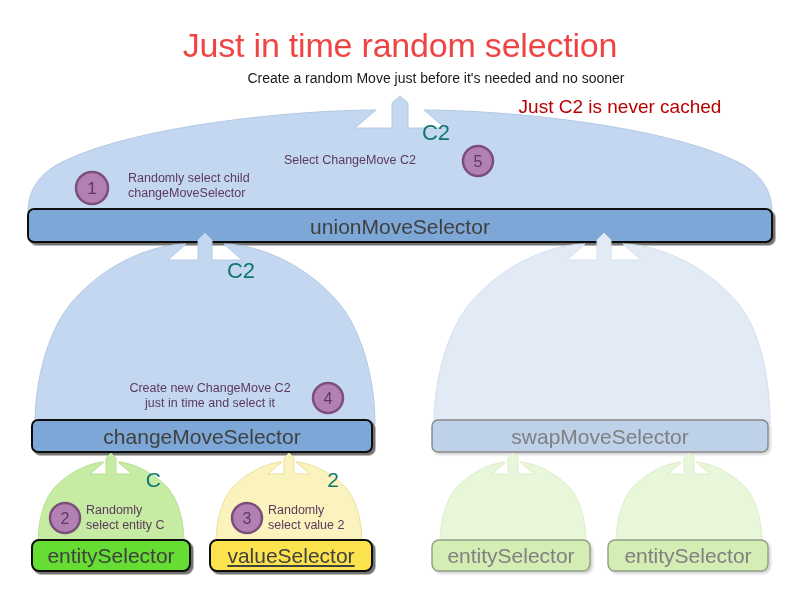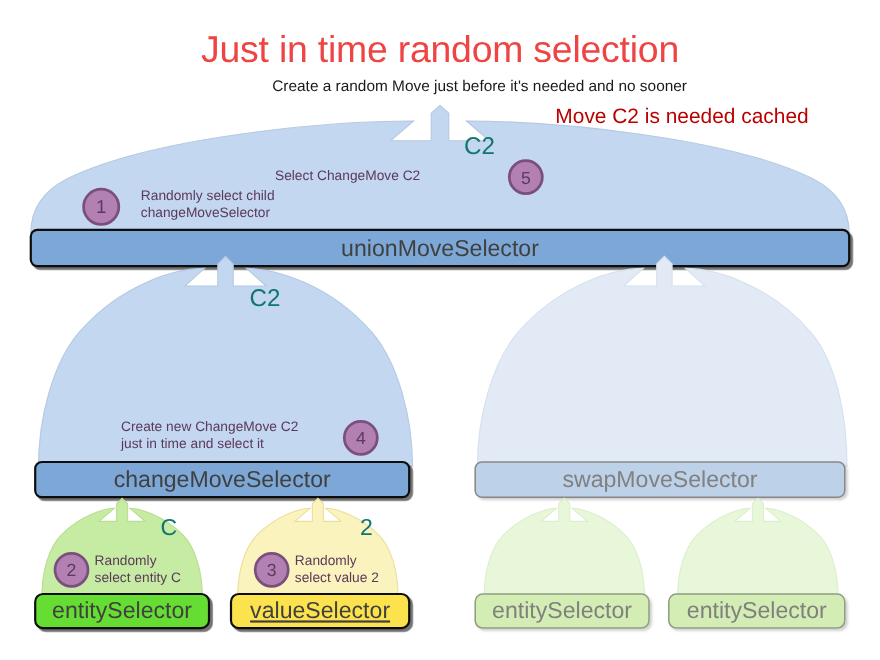--- a/index.html
+++ b/index.html
@@ -54,21 +54,21 @@
     color: #0f766e;
     white-space: nowrap;
   }
   .anno {
     position: absolute;
     color: #5c3a5c;
     font-size: 12.5px;
     line-height: 15px;
     white-space: pre-line;
   }
-  .anno.r { text-align: left; }
+  .anno.r { text-align: center; }
   .anno.l { text-align: left; }
 </style>
 </head>
 <body>
 
 <div id="stage">
 
   <svg class="layer" viewBox="0 0 800 600">
     <defs>
       <filter id="shadow" x="-20%" y="-20%" width="150%" height="160%">
@@ -222,21 +222,21 @@
       <text x="65" y="524" text-anchor="middle" font-family="Liberation Sans, sans-serif" font-size="16" fill="#5c3a5c">2</text>
     </g>
     <g>
       <circle cx="247" cy="518" r="15" fill="#b380b3" stroke="#7b4f7b" stroke-width="2.5"></circle>
       <text x="247" y="524" text-anchor="middle" font-family="Liberation Sans, sans-serif" font-size="16" fill="#5c3a5c">3</text>
     </g>
   </svg>
 
   <div class="title">Just in time random selection</div>
   <div class="subtitle">Create a random Move just before it's needed and no sooner</div>
-  <div class="note-cached">Move C2 is needed cached</div>
+  <div class="note-cached">Just C2 is never cached</div>
 
   <div class="flowlabel" style="left:350px; top:120px; width:100px; font-size:22px;">C2</div>
   <div class="flowlabel" style="left:155px; top:258px; width:100px; font-size:22px;">C2</div>
   <div class="flowlabel" style="left:61px; top:468px; width:100px; font-size:21px;">C</div>
   <div class="flowlabel" style="left:239px; top:468px; width:100px; font-size:21px;">2</div>
 
   <div class="boxlabel" style="left:28px; top:215px; width:744px; font-size:21px;">unionMoveSelector</div>
   <div class="boxlabel" style="left:32px; top:425px; width:340px; font-size:21px;">changeMoveSelector</div>
   <div class="boxlabel" style="left:432px; top:425px; width:336px; font-size:21px; color:#808080;text-align:center;">swapMoveSelector</div>
   <div class="boxlabel" style="left:32px; top:544px; width:158px; font-size:21px;">entitySelector</div>

